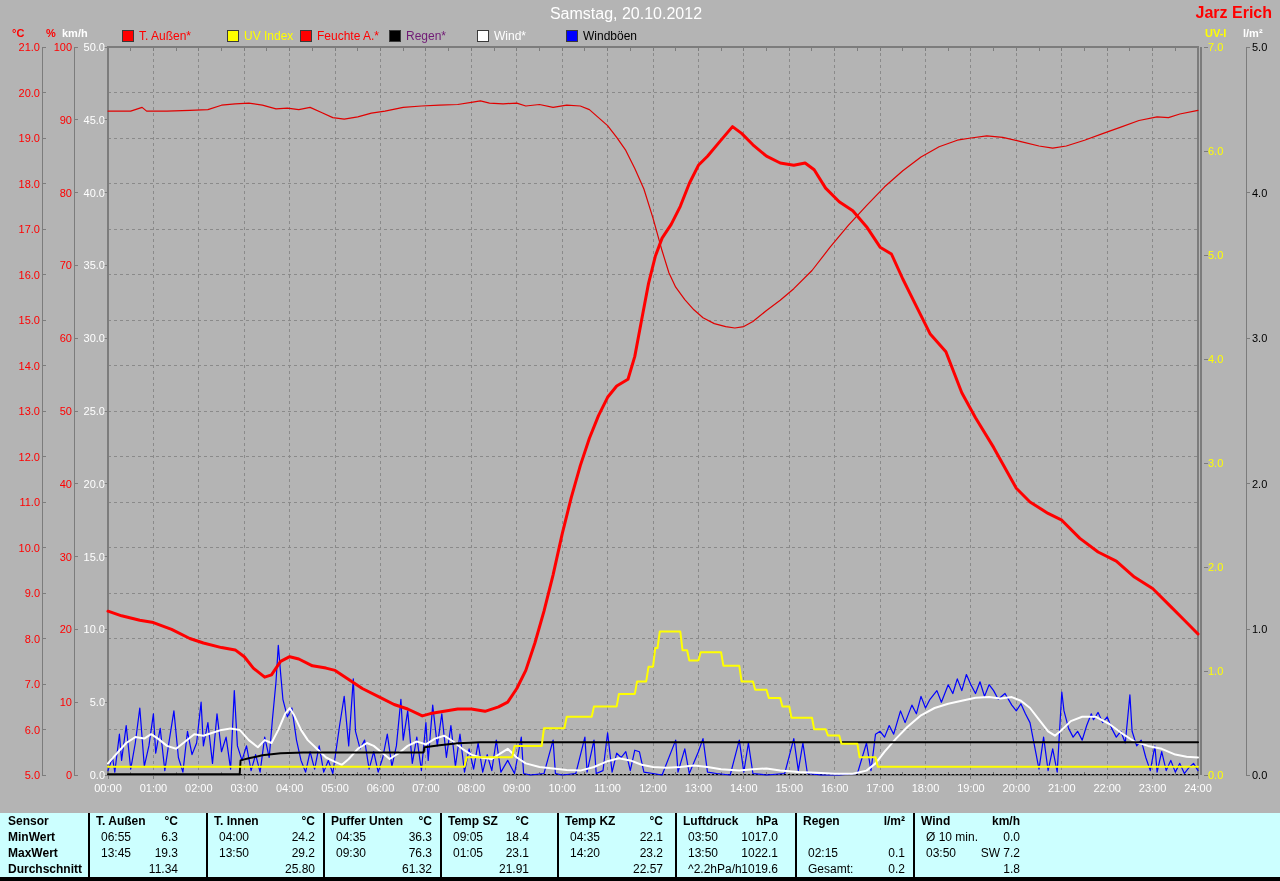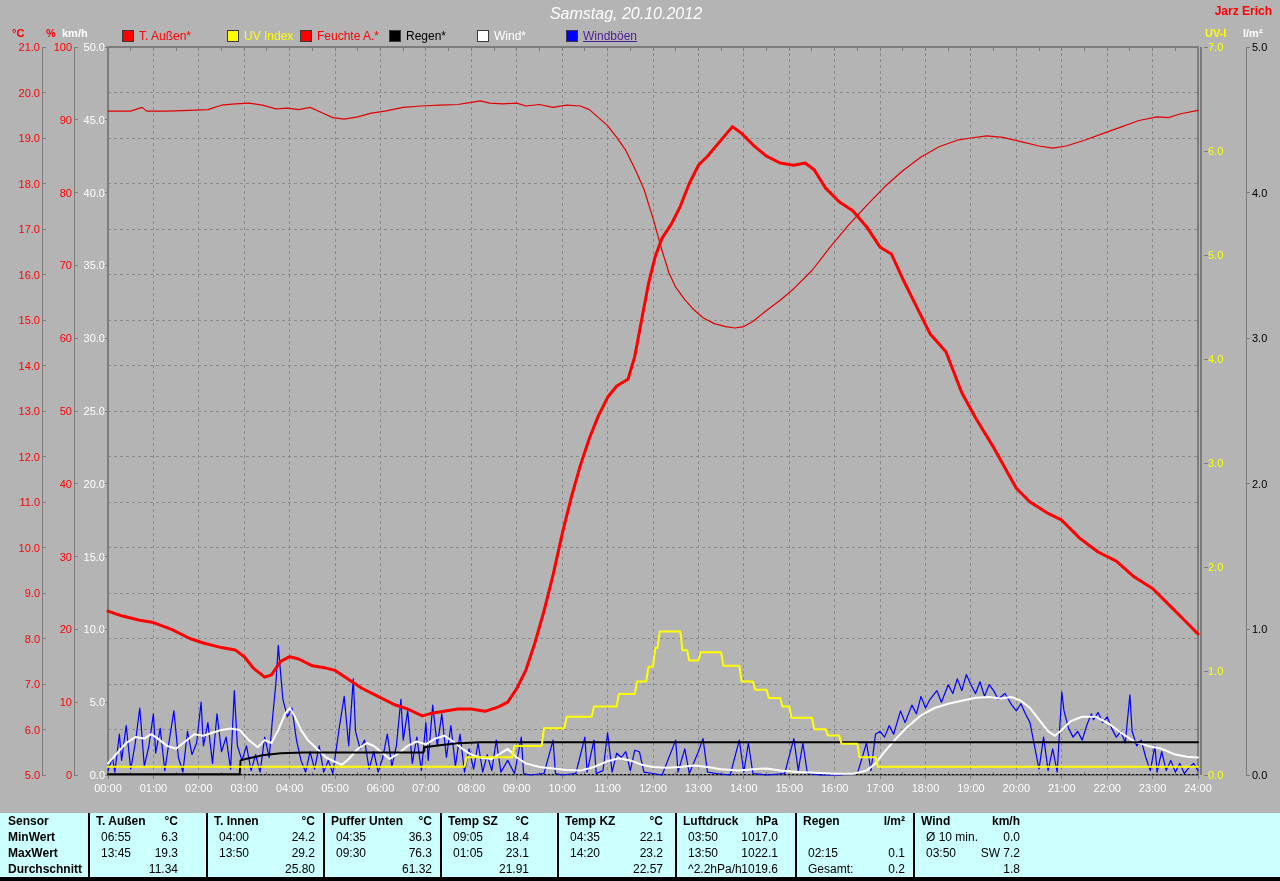--- a/index.html
+++ b/index.html
@@ -1,20 +1,20 @@
 <!DOCTYPE html>
 <html><head>
 <meta charset="utf-8">
 <style>
   html,body{margin:0;padding:0;background:#b4b4b4;}
   .app{position:relative;width:1280px;height:881px;background:#b4b4b4;overflow:hidden;
        font-family:"Liberation Sans",sans-serif;-webkit-font-smoothing:none;}
   .chart-title{position:absolute;top:5px;left:0;width:1252px;text-align:center;
-       color:#ffffff;font-size:16px;z-index:3;font-style:italic;}
-  .chart-author{position:absolute;top:4px;right:8px;color:#ff0000;font-size:12px;
+       color:#ffffff;font-size:16px;z-index:3;}
+  .chart-author{position:absolute;top:4px;right:8px;color:#ff0000;font-size:16px;
        font-weight:bold;z-index:3;}
   .unit-label{position:absolute;top:27px;font-size:11px;font-weight:bold;z-index:3;}
   .legend-item{position:absolute;top:30px;height:12px;display:flex;align-items:center;
        font-size:12px;z-index:3;white-space:nowrap;}
   .legend-swatch{width:10px;height:10px;margin-right:5px;border:1px solid #3a3a3a;
        display:inline-block;}
   #chart-svg{position:absolute;top:0;left:0;z-index:1;}
   .stats-table{position:absolute;top:813px;left:0;width:1280px;height:64px;
        background:#ccffff;color:#000;font-size:12px;z-index:2;}
   .stats-rowlabel{position:absolute;left:8px;font-weight:bold;white-space:nowrap;}
@@ -47,29 +47,29 @@
       <div class="legend-item" style="left: 212px; padding-left: 15px;">
         <span class="legend-swatch" style="background: rgb(255, 255, 0);"></span>
         <span style="color: rgb(255, 255, 0);">UV Index</span>
       </div>
       <div class="legend-item" style="left: 300px;">
         <span class="legend-swatch" style="background: rgb(255, 0, 0);"></span>
         <span style="color: rgb(255, 0, 0);">Feuchte A.*</span>
       </div>
       <div class="legend-item" style="left: 389px;">
         <span class="legend-swatch" style="background: rgb(0, 0, 0);"></span>
-        <span style="color: #000000;">Regen*</span>
+        <span style="color: #701a75;">Regen*</span>
       </div>
       <div class="legend-item" style="left: 477px;">
         <span class="legend-swatch" style="background: rgb(255, 255, 255);"></span>
         <span style="color: rgb(255, 255, 255);">Wind*</span>
       </div>
       <div class="legend-item" style="left: 566px;">
         <span class="legend-swatch" style="background: rgb(0, 0, 255);"></span>
-        <span style="color: #4c1d95; text-decoration: underline;">Windböen</span>
+        <span style="color: #000000;">Windböen</span>
       </div>
     </div>
   <svg id="chart-svg" width="1280" height="813">
       <g shape-rendering="crispEdges">
         <line x1="153.41666666666666" y1="47" x2="153.41666666666666" y2="775" stroke="#8a8a8a" stroke-width="1" stroke-dasharray="3,3"></line>
         <line x1="198.83333333333331" y1="47" x2="198.83333333333331" y2="775" stroke="#8a8a8a" stroke-width="1" stroke-dasharray="3,3"></line>
         <line x1="244.25" y1="47" x2="244.25" y2="775" stroke="#8a8a8a" stroke-width="1" stroke-dasharray="3,3"></line>
         <line x1="289.66666666666663" y1="47" x2="289.66666666666663" y2="775" stroke="#8a8a8a" stroke-width="1" stroke-dasharray="3,3"></line>
         <line x1="335.08333333333337" y1="47" x2="335.08333333333337" y2="775" stroke="#8a8a8a" stroke-width="1" stroke-dasharray="3,3"></line>
         <line x1="380.5" y1="47" x2="380.5" y2="775" stroke="#8a8a8a" stroke-width="1" stroke-dasharray="3,3"></line>

